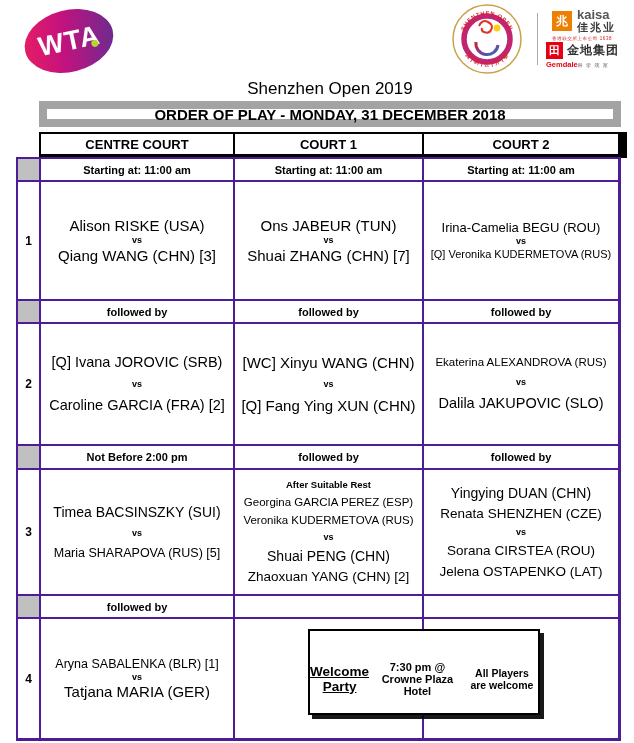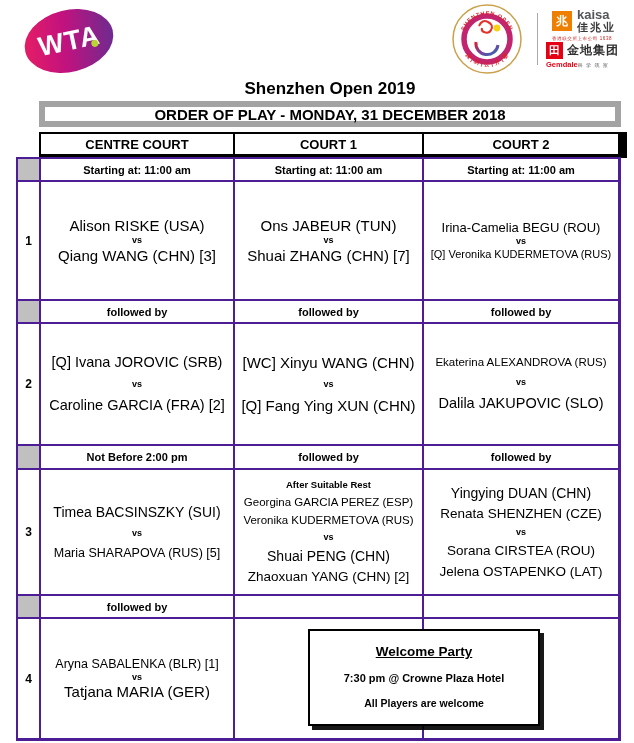--- a/index.html
+++ b/index.html
@@ -30,22 +30,22 @@
   #gemdale .g-row { display:flex; align-items:center; gap:4px; }
   #gemdale .g-mark { width:17px; height:17px; background:#e50113; color:#fff; font-size:11px; font-weight:bold;
     display:flex; align-items:center; justify-content:center; }
   #gemdale .g-cn { font-size:12px; font-weight:bold; color:#2f2f2f; letter-spacing:1px; }
   #gemdale .g-sub { display:flex; gap:0; align-items:baseline; margin-top:1px; }
   #gemdale .g-latin { font-size:7.5px; font-weight:bold; color:#e50113; }
   #gemdale .g-tag { font-size:5px; color:#555; letter-spacing:1px; }
 
   
   #doc-title { position:absolute; left:39px; top:79px; width:582px; text-align:center;
-    font-size:17px; font-weight:bold; }
-  #banner { position:absolute; left:39px; top:101px; width:582px; height:26px; border:6px solid #a3a3a3;
+    font-size:17px; font-weight:normal; }
+  #banner { position:absolute; left:39px; top:101px; width:582px; height:26px; border:8px solid #a3a3a3;
     display:flex; align-items:center; justify-content:center; font-size:15px; font-weight:bold; }
 
   
   #court-header { position:absolute; left:39px; top:132px; width:588px; height:26px; background:#000;
     display:grid; grid-template-columns:192px 187px 194px; gap:2px; padding:2px 3px 4px 2px; }
   #court-header .cell { background:#fff; display:flex; align-items:center; justify-content:center;
     font-size:13px; font-weight:bold; }
 
   
   #main-grid { position:absolute; left:16px; top:157px; background:#4c1d95;
@@ -58,23 +58,23 @@
   #main-grid .status { font-size:11px; font-weight:bold; }
   .match { flex-direction:column; text-align:center; line-height:1.15; }
   .g9 { gap:1px; } .g8 { gap:8px; } .g5 { gap:5px; } .g55 { gap:5.5px; }
   .vs { font-size:9px; font-weight:bold; }
   .note { font-size:9.5px; font-weight:bold; }
   .fs15 { font-size:15px; } .fs145 { font-size:14.5px; } .fs14 { font-size:14px; }
   .fs135 { font-size:13.5px; } .fs13 { font-size:13px; } .fs125 { font-size:12.5px; }
   .fs115 { font-size:11.5px; } .fs11 { font-size:11px; }
 
   
-  #welcome-box { position:absolute; left:308px; top:629px; width:232px; height:97px; background:#fff;
+  #welcome-box { position:absolute; left:308px; top:629px; width:232px; height:86px; background:#fff;
     border:2px solid #000; box-shadow:4px 4px 0 rgba(0,0,0,.9); z-index:5;
-    display:flex; flex-direction:column; align-items:center; text-align:center; }
+    display:flex; flex-direction:row; align-items:center; text-align:center; }
   #welcome-box .w-title { margin-top:13px; font-size:13.5px; font-weight:bold; text-decoration:underline; }
   #welcome-box .w-line1 { margin-top:13px; font-size:11px; font-weight:bold; }
   #welcome-box .w-line2 { margin-top:13px; font-size:10.5px; font-weight:bold; }
 </style>
 </head>
 <body>
 
 <div id="page">
 
   <div id="wta-logo">

